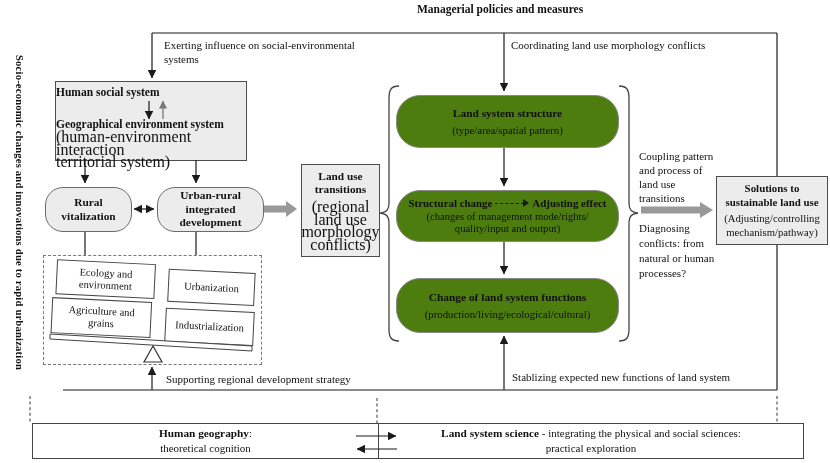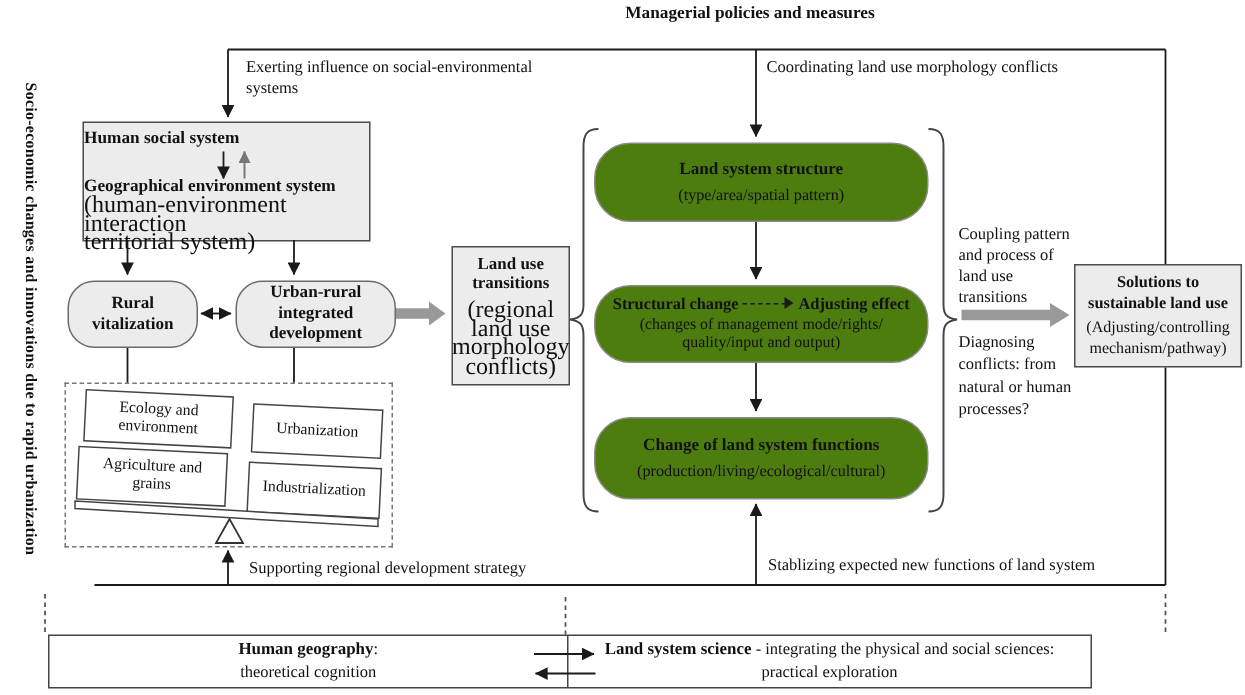--- a/index.html
+++ b/index.html
@@ -113,21 +113,21 @@
   <div class="abs node box center" style="left:716px; top:176px; width:112px; height:69px;">
     <div class="bold pre" style="font-size:10.9px; line-height:13.5px;">Solutions to
 sustainable land use</div>
     <div class="pre" style="font-size:10.7px; line-height:13.5px; margin-top:3px;">(Adjusting/controlling
 mechanism/pathway)</div>
   </div>
 
   <div class="abs node" style="left:166px; top:373px; width:270px;">Supporting regional development strategy</div>
   <div class="abs node" style="left:512px; top:371px; width:280px;">Stablizing expected new functions of land system</div>
 
-  <div class="abs node found" style="left:32px; top:423px; width:696px; height:36px;">
+  <div class="abs node found" style="left:32px; top:423px; width:772px; height:36px;">
     <div class="cell" style="width:345px;">
       <div><span class="bold" style="font-size:11.3px;">Human geography</span><span>:</span></div>
       <div>theoretical cognition</div>
     </div>
     <div class="cell" style="flex:1; border-left:1.2px solid #444;">
       <div><span class="bold" style="font-size:11.3px;">Land system science</span><span> - integrating the physical and social sciences:</span></div>
       <div>practical exploration</div>
     </div>
   </div>
 

